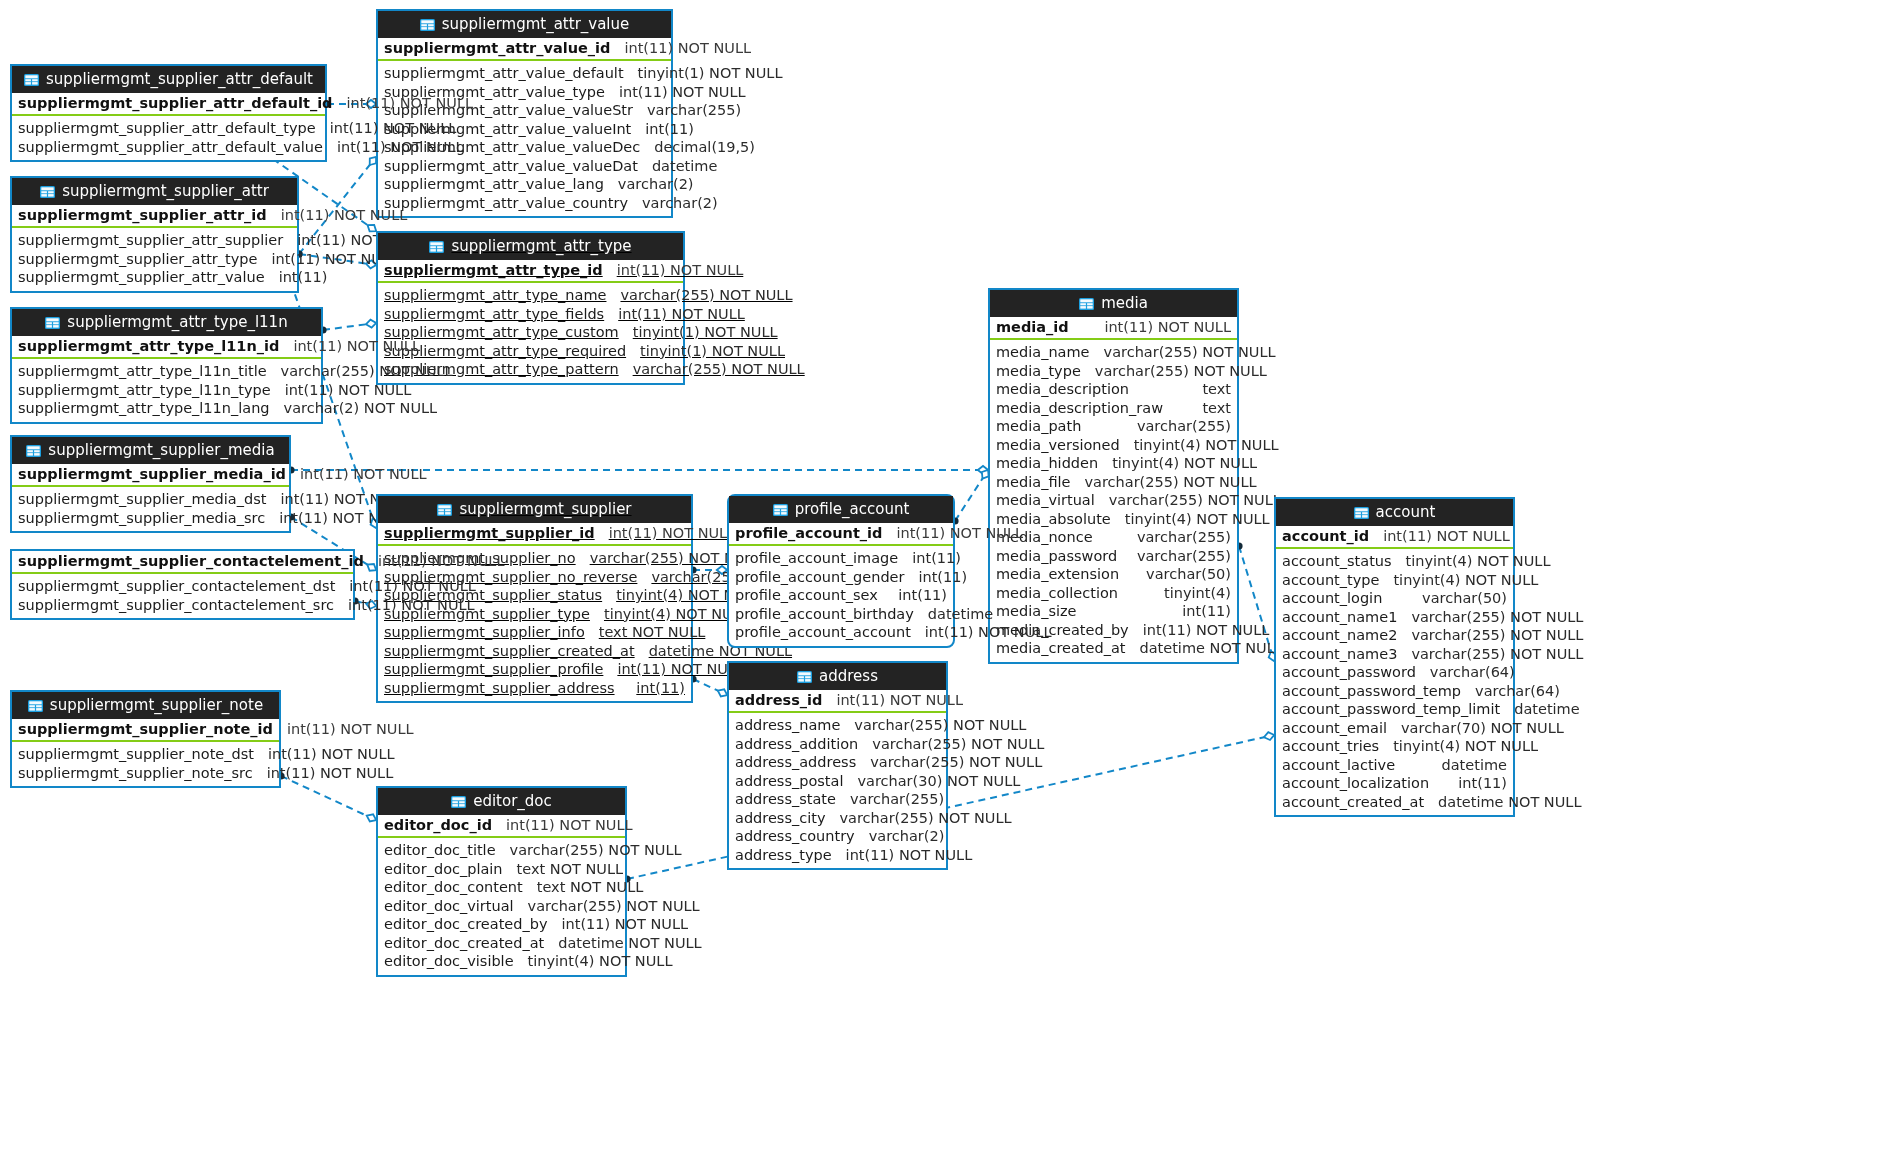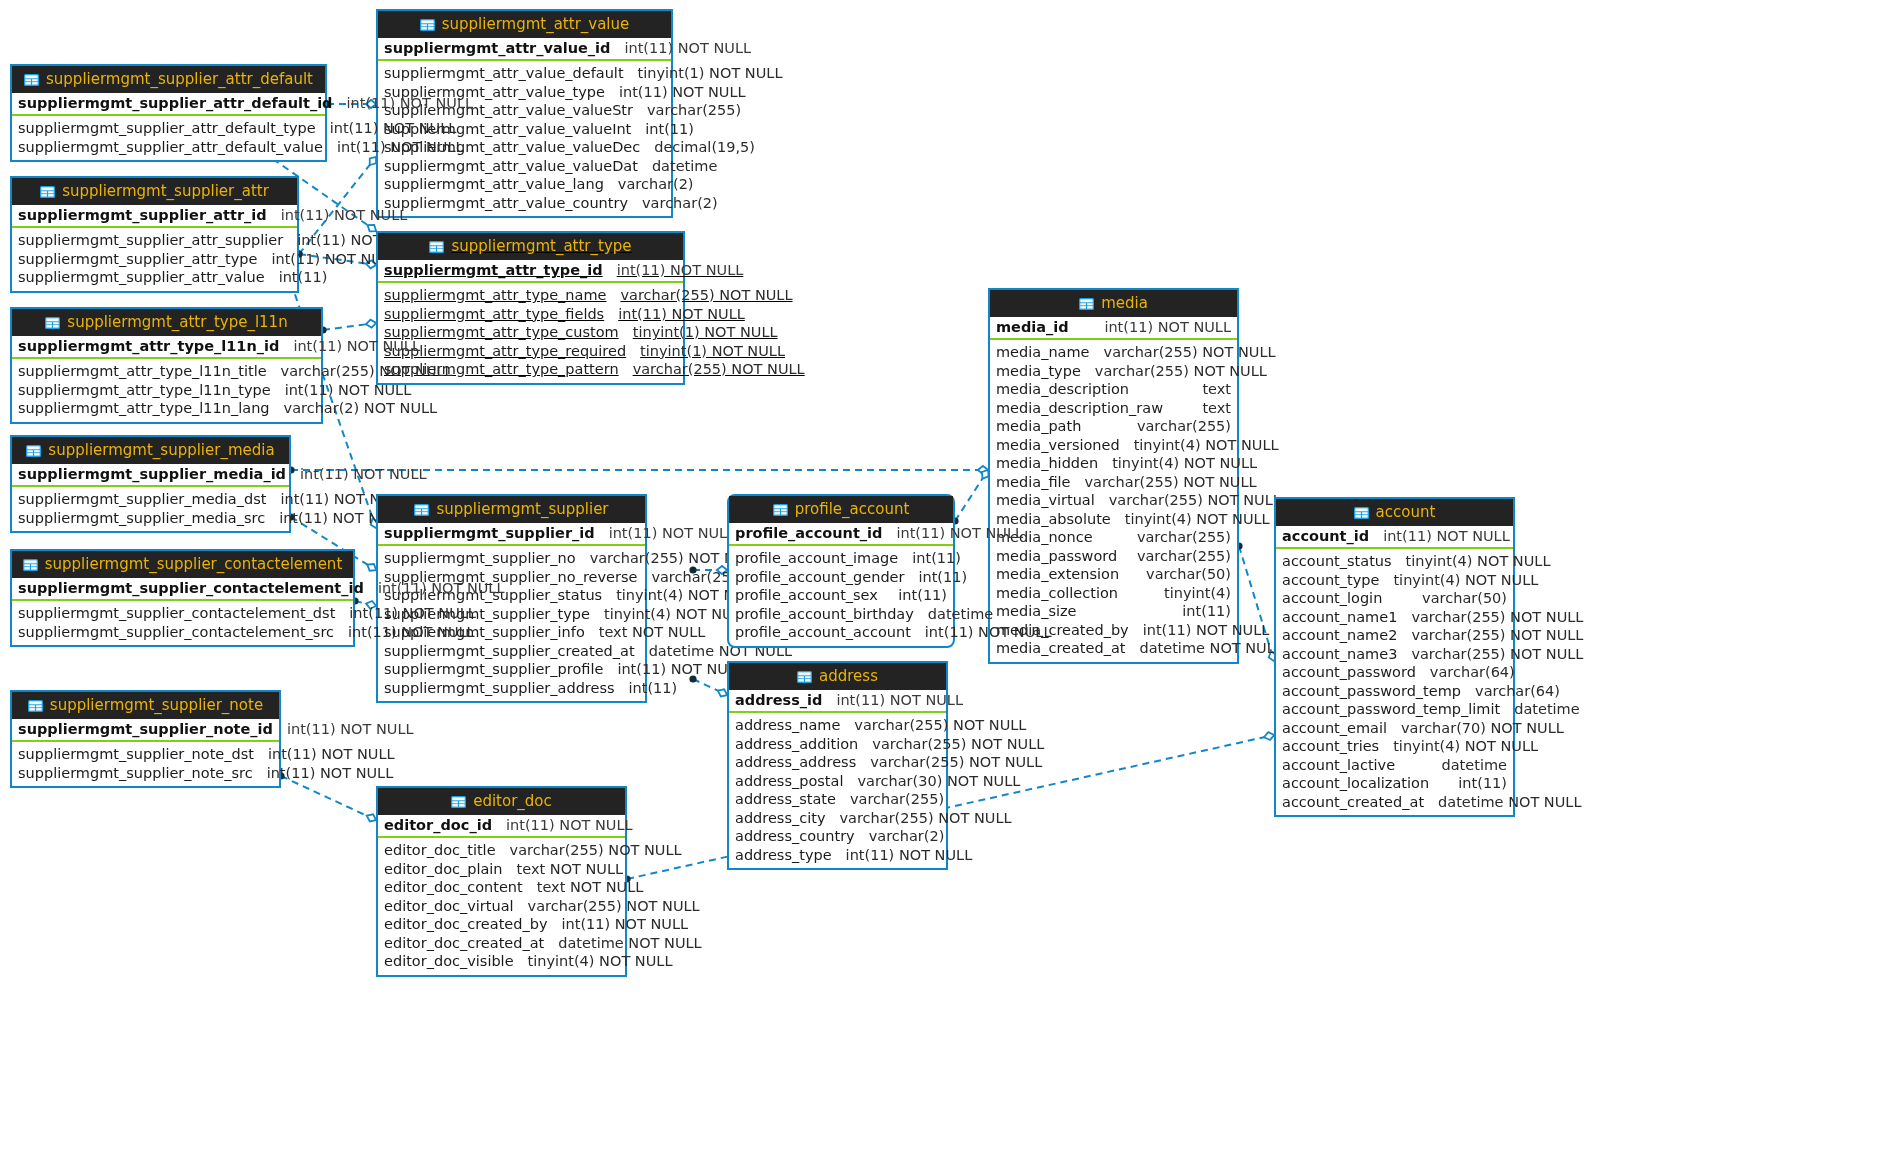--- a/index.html
+++ b/index.html
@@ -16,21 +16,21 @@
   #edge-layer{position:absolute;left:0;top:0;width:1888px;height:1170px;z-index:1;pointer-events:none;}
   .entity{
     position:absolute;
     z-index:2;
     background:#ffffff;
     border:2px solid #1287c8;
     box-sizing:border-box;
   }
   .entity-header{
     background:#232323;
-    color:#eab308;
+    color:#ffffff;
     font-size:15px;
     height:27px;
     line-height:27px;
     text-align:center;
     white-space:nowrap;
     overflow:hidden;
     display:flex;
     align-items:center;
     justify-content:center;
     gap:7px;
@@ -447,21 +447,21 @@
         <div class="field-row">
           <span class="col-name">suppliermgmt_supplier_media_dst</span>
           <span class="col-type">int(11) NOT NULL</span>
         </div>
         <div class="field-row">
           <span class="col-name">suppliermgmt_supplier_media_src</span>
           <span class="col-type">int(11) NOT NULL</span>
         </div>
       </div>
     </div>
-    <div class="entity" style="left: 376px; top: 494px; width: 271px;">
+    <div class="entity" style="left: 376px; top: 494px; width: 317px; text-decoration: underline;">
       <div class="entity-header">
         <span class="tbl-icon">
           <svg width="15" height="12" viewBox="0 0 15 12">
             <rect x="0" y="0" width="15" height="12" rx="1.5" fill="#1b9fe0"></rect>
             <rect x="1.3" y="1.3" width="12.4" height="3.0" fill="#ffffff" opacity="0.95"></rect>
             <rect x="1.3" y="5.2" width="5.6" height="2.1" fill="#ffffff" opacity="0.95"></rect>
             <rect x="8.1" y="5.2" width="5.6" height="2.1" fill="#ffffff" opacity="0.95"></rect>
             <rect x="1.3" y="8.1" width="5.6" height="2.5" fill="#ffffff" opacity="0.95"></rect>
             <rect x="8.1" y="8.1" width="5.6" height="2.5" fill="#ffffff" opacity="0.95"></rect>
           </svg>
@@ -542,33 +542,20 @@
           <span class="col-name">profile_account_birthday</span>
           <span class="col-type">datetime</span>
         </div>
         <div class="field-row">
           <span class="col-name">profile_account_account</span>
           <span class="col-type">int(11) NOT NULL</span>
         </div>
       </div>
     </div>
     <div class="entity" style="left: 10px; top: 549px; width: 345px;">
-      <div class="entity-header">
-        <span class="tbl-icon">
-          <svg width="15" height="12" viewBox="0 0 15 12">
-            <rect x="0" y="0" width="15" height="12" rx="1.5" fill="#1b9fe0"></rect>
-            <rect x="1.3" y="1.3" width="12.4" height="3.0" fill="#ffffff" opacity="0.95"></rect>
-            <rect x="1.3" y="5.2" width="5.6" height="2.1" fill="#ffffff" opacity="0.95"></rect>
-            <rect x="8.1" y="5.2" width="5.6" height="2.1" fill="#ffffff" opacity="0.95"></rect>
-            <rect x="1.3" y="8.1" width="5.6" height="2.5" fill="#ffffff" opacity="0.95"></rect>
-            <rect x="8.1" y="8.1" width="5.6" height="2.5" fill="#ffffff" opacity="0.95"></rect>
-          </svg>
-        </span>
-        <span>suppliermgmt_supplier_contactelement</span>
-      </div>
       <div class="pk-row">
         <span class="col-name">suppliermgmt_supplier_contactelement_id</span>
         <span class="col-type">int(11) NOT NULL</span>
       </div>
       <div class="fields">
         <div class="field-row">
           <span class="col-name">suppliermgmt_supplier_contactelement_dst</span>
           <span class="col-type">int(11) NOT NULL</span>
         </div>
         <div class="field-row">

